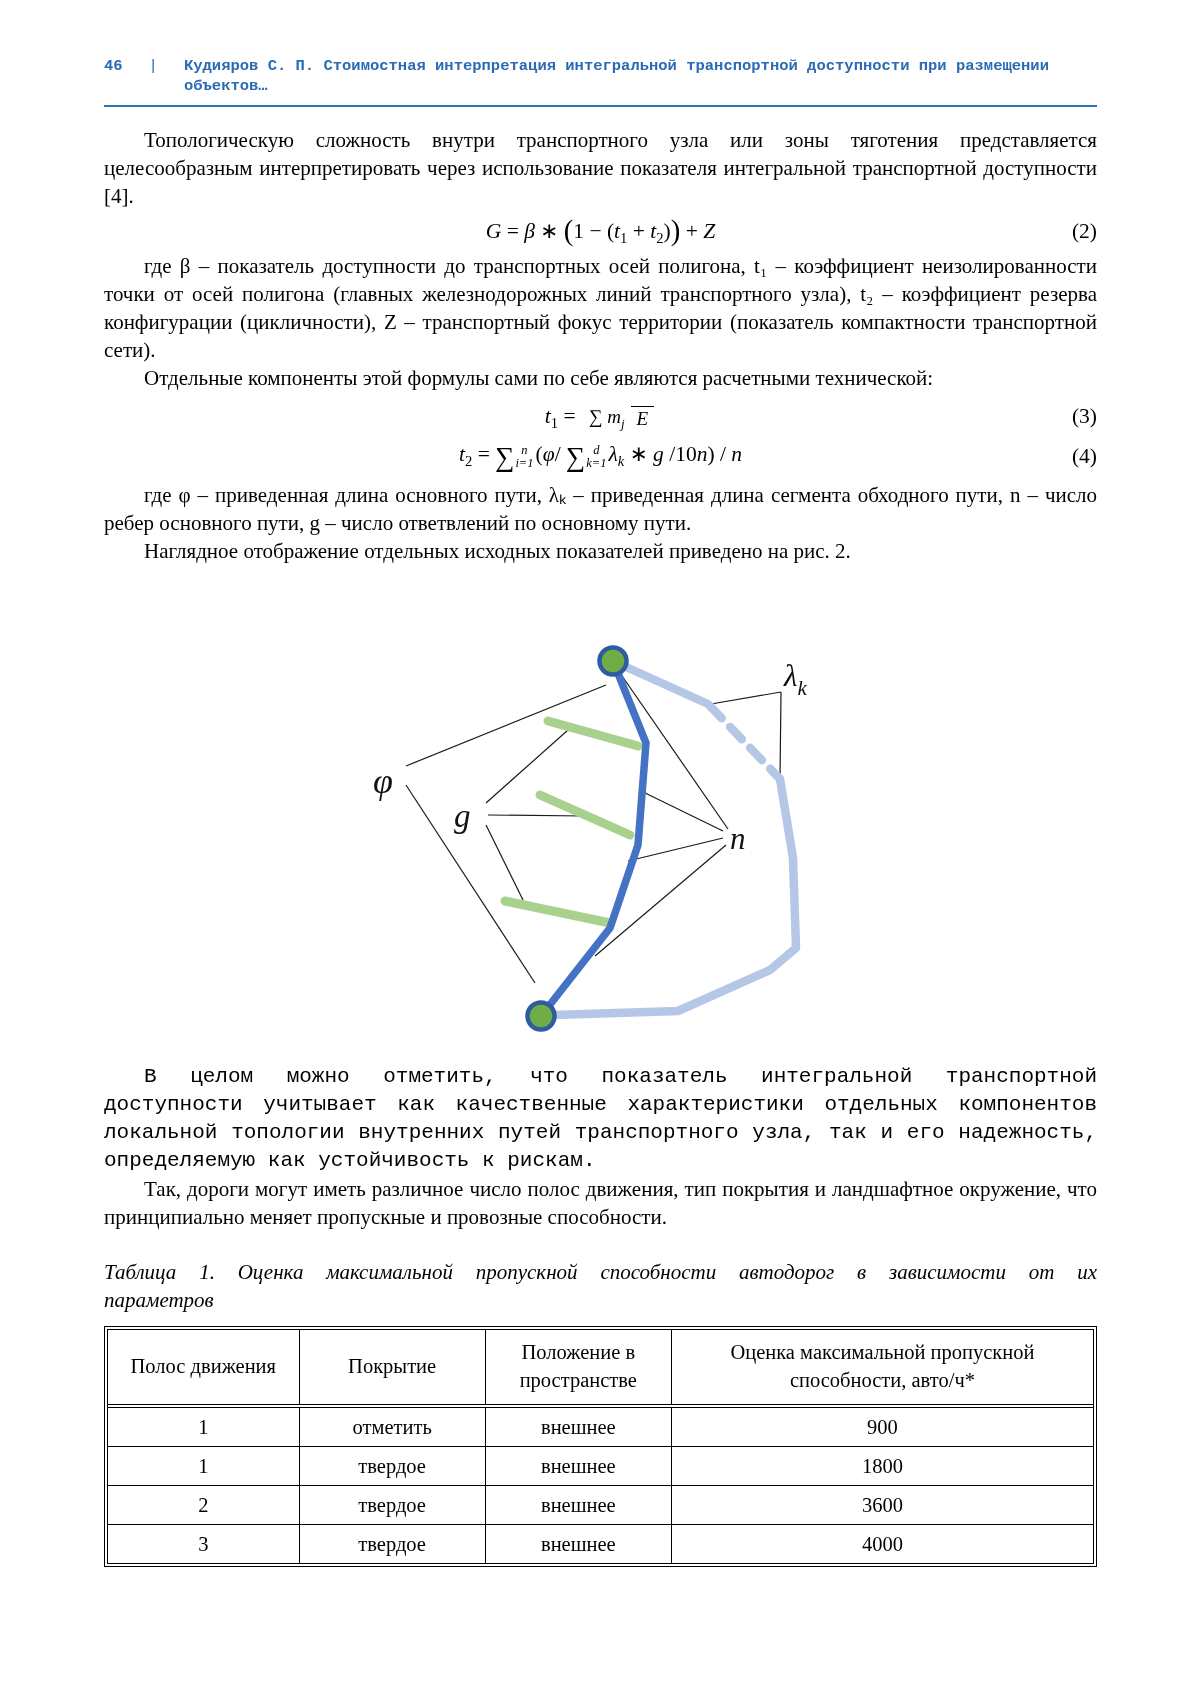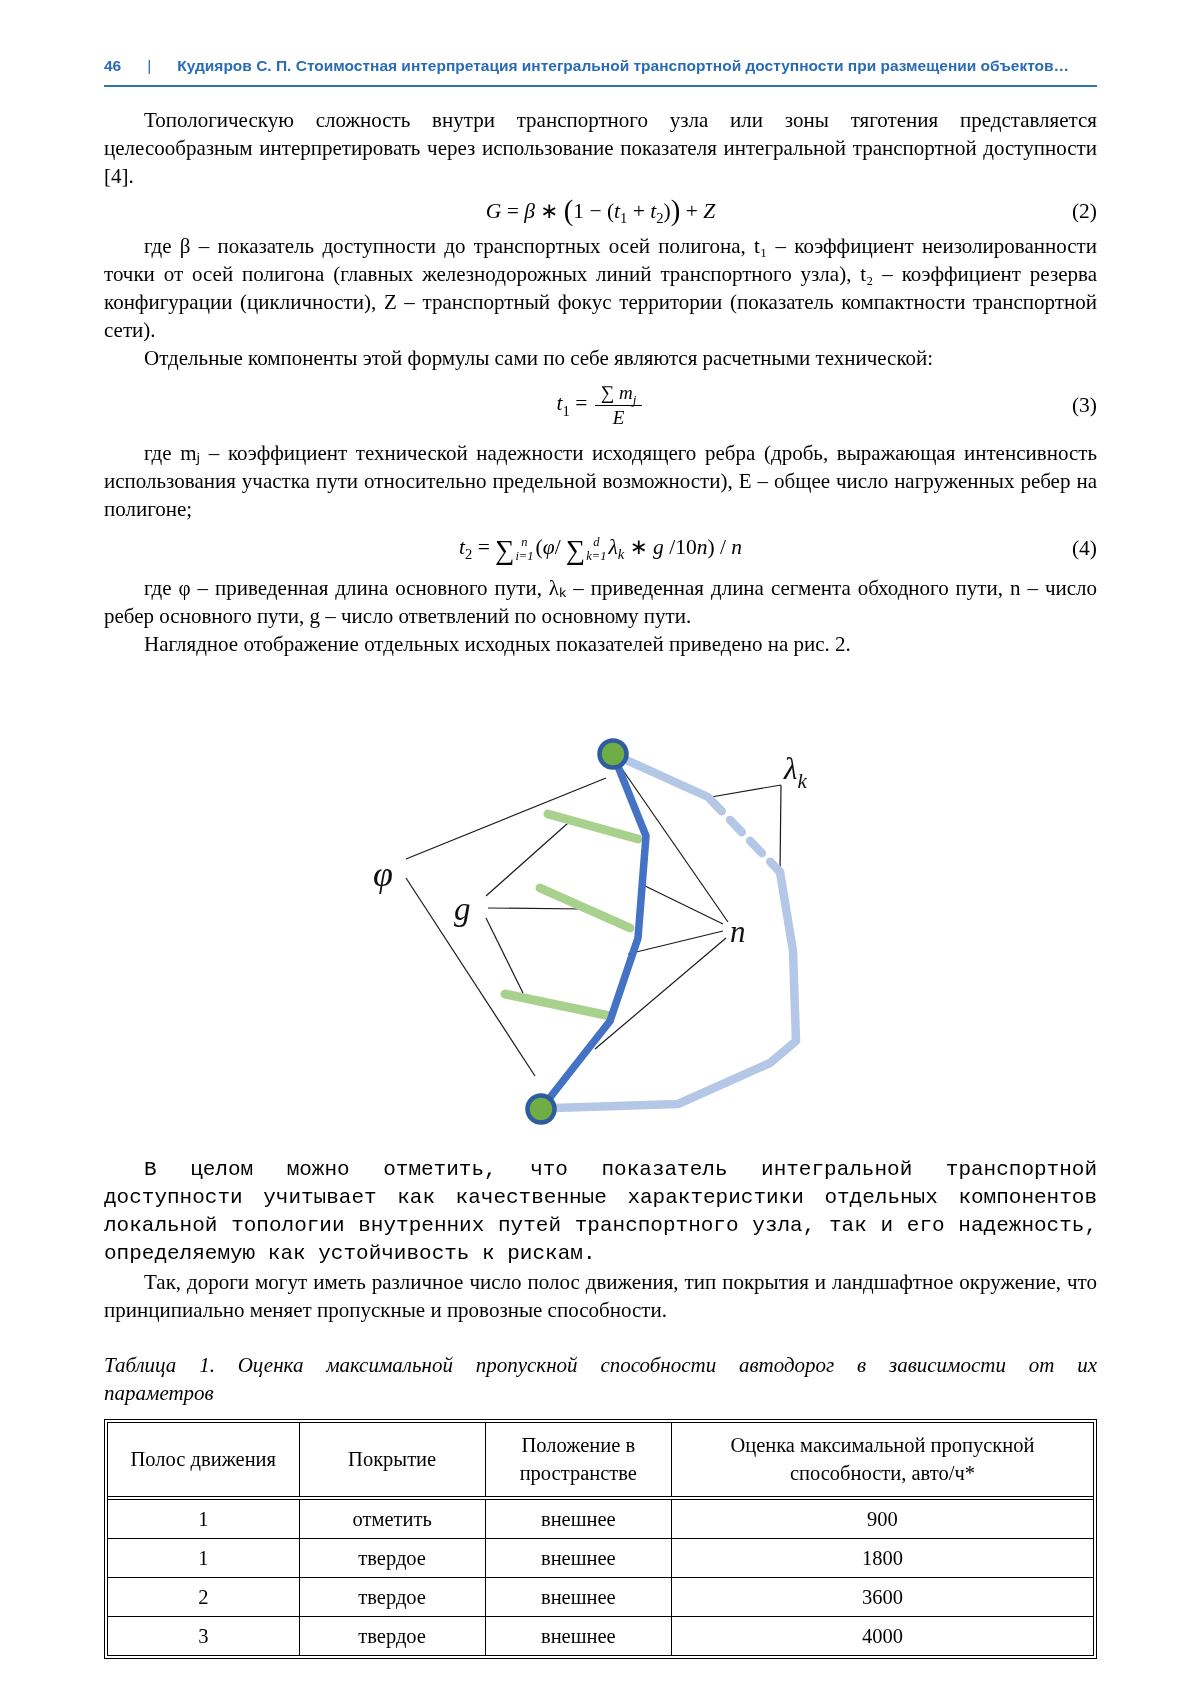--- a/index.html
+++ b/index.html
@@ -10,21 +10,21 @@
     box-sizing:border-box;
     padding:56px 103px 0 104px;
     font-family:"Liberation Serif", serif;
     font-size:21px;
     line-height:28px;
     color:#000;
     overflow:hidden;
   }
   
   .runhead{
-    font-family:Liberation Sans, sans-serif;
+    font-family:Liberation Mono, monospace;
     font-size:15.5px;
     font-weight:600;
     color:var(--header_blue);
     display:flex;
     align-items:baseline;
     line-height:20px;
   }
   .runhead .pagenum{margin-right:26px;}
   .runhead .pipe{margin-right:26px;font-weight:400;}
   .headrule{
@@ -48,21 +48,21 @@
   }
   .eq-body{display:inline-block;}
   .eq-num{
     position:absolute;right:0;top:50%;
     transform:translateY(-50%);
     font-style:normal;
   }
   .equation sub{font-size:68%;line-height:0;}
   .bigp{font-size:134%;vertical-align:-0.06em;line-height:0;}
   .frac{
-    display:inline-flex;flex-direction:column;
+    display:inline-flex;flex-direction:row;
     vertical-align:middle;
     line-height:1.15;font-size:19px;
     margin:0 2px;
   }
   .frac .num{padding:0 6px 1px 6px;}
   .frac .den{border-top:1.6px solid #000;padding:1px 6px 0 6px;}
   .sum{display:inline-flex;align-items:center;vertical-align:-0.25em;}
   .sum .sigma{font-size:27px;font-style:normal;}
   .sum .limits{
     display:inline-flex;flex-direction:column;
@@ -130,21 +130,20 @@
   <p class="para">Отдельные компоненты этой формулы сами по себе являются расчетными технической:</p>
 
   <div class="equation" style="margin:10px 0;">
     <span class="eq-body"><span style="font-style: italic;">t</span><sub>1</sub><span> = </span><span class="frac">
           <span class="num"><span>∑ </span><span style="font-style: italic;">m</span><sub style="font-style: italic;">j</sub></span>
           <span class="den"><span style="font-style: italic;">E</span></span>
         </span></span>
     <span class="eq-num">(3)</span>
   </div>
 
-  <p class="para">где mⱼ – коэффициент технической надежности исходящего ребра (дробь, выражающая интенсивность использования участка пути относительно предельной возможности), E – общее число нагруженных ребер на полигоне;</p>
 
   <div class="equation" style="margin:10px 0;">
     <span class="eq-body"><span style="font-style: italic;">t</span><sub>2</sub><span> = </span><span class="sum">
           <span class="sigma">∑</span>
           <span class="limits">
             <span>n</span>
             <span>i=1</span>
           </span>
         </span><span>(</span><span style="font-style: italic;">φ</span><span>/ </span><span class="sum">
           <span class="sigma">∑</span>

